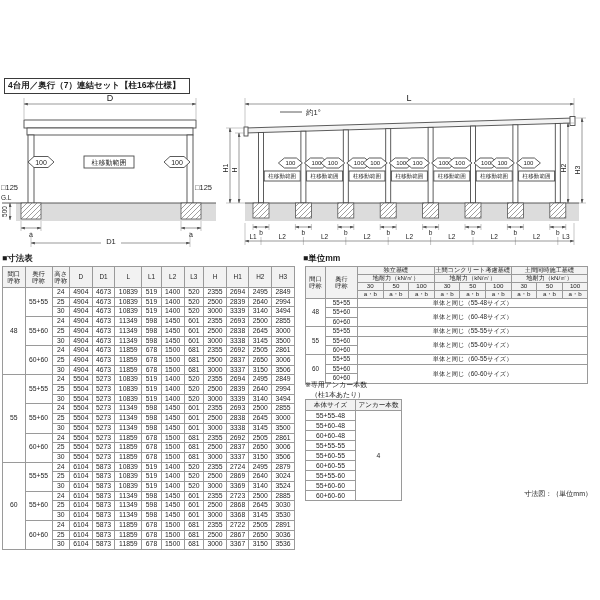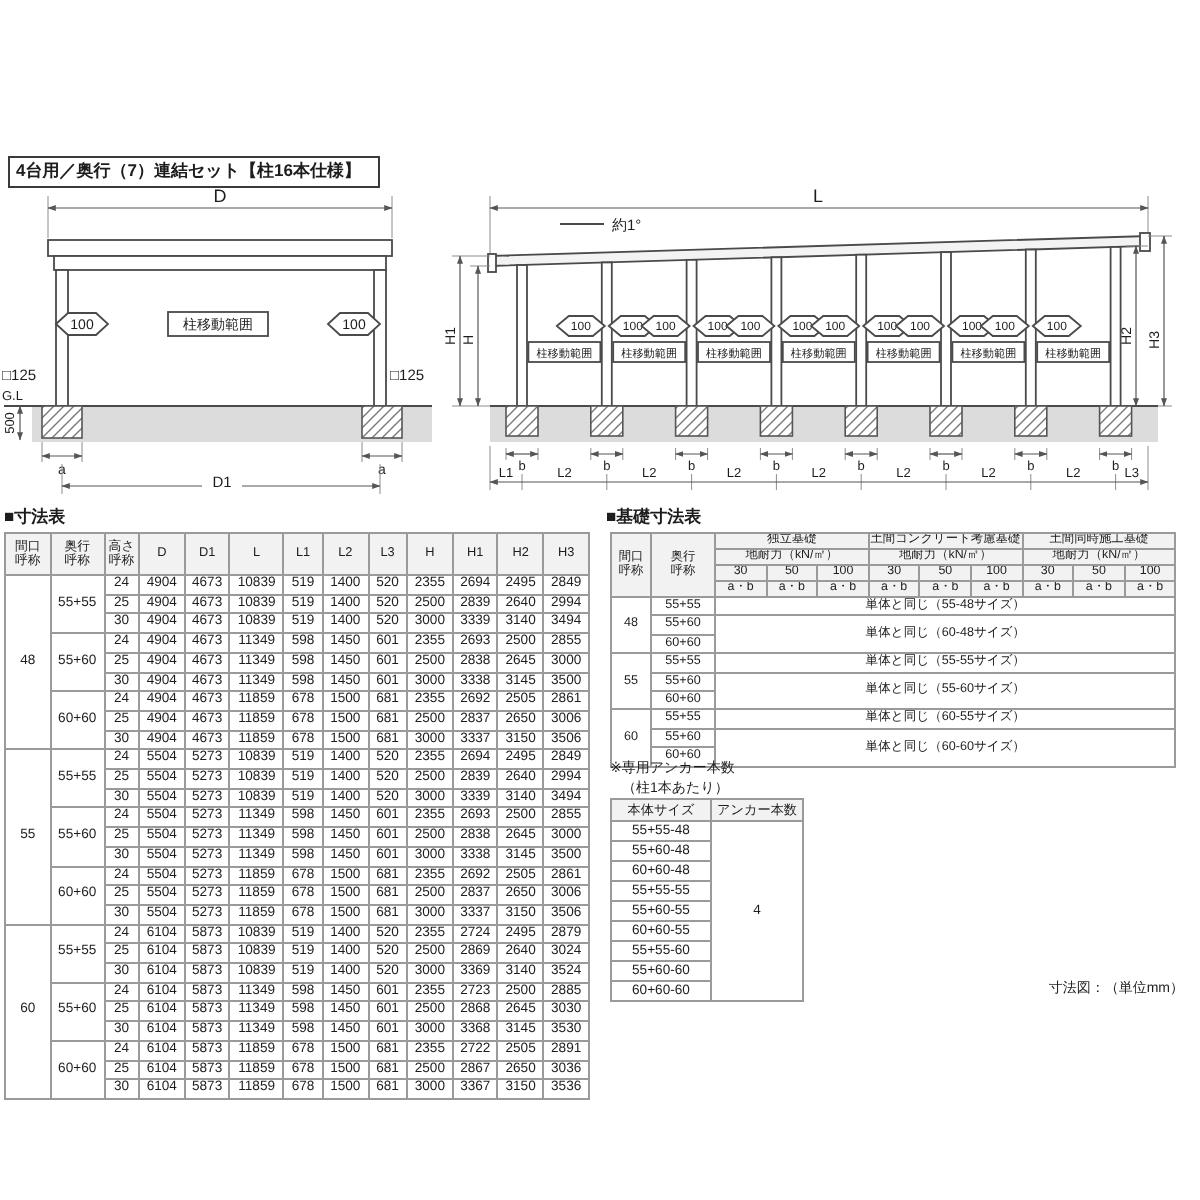--- a/index.html
+++ b/index.html
@@ -661,21 +661,21 @@
           <td>1500</td>
           <td>681</td>
           <td>3000</td>
           <td>3367</td>
           <td>3150</td>
           <td>3536</td>
         </tr>
       </tbody>
   </table>
 
-  <div class="section-title" id="fnd-title">■基礎寸法表</div>
+  <div class="section-title" id="fnd-title">■単位mm</div>
   <table class="fnd-table">
     <colgroup>
       <col style="width:20px">
         <col style="width:32px">
       <col style="width:25.6px">
         <col style="width:25.6px">
         <col style="width:25.6px">
       <col style="width:25.6px">
         <col style="width:25.6px">
         <col style="width:25.6px">

